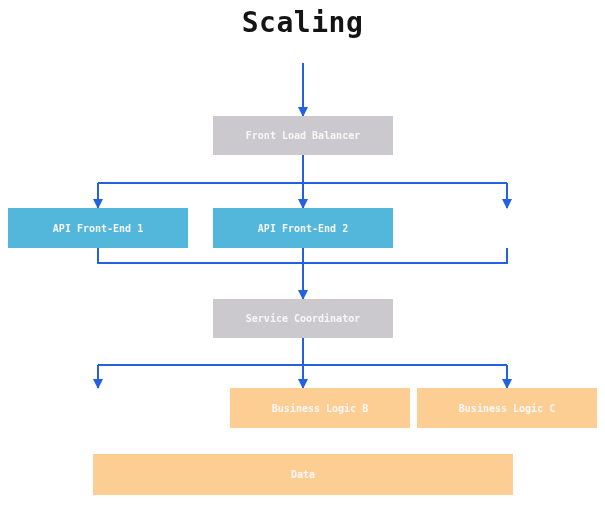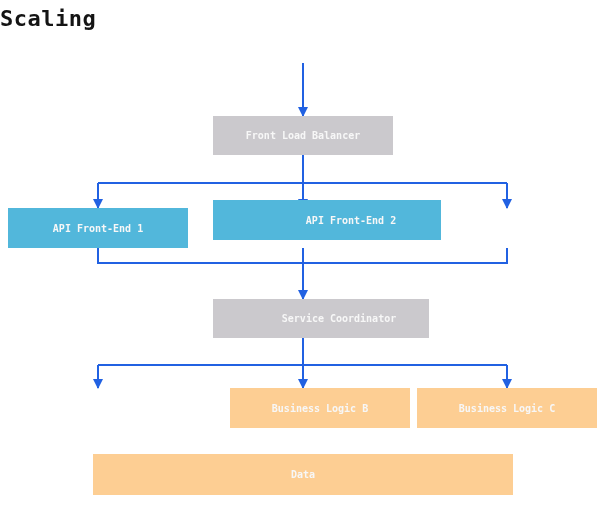--- a/index.html
+++ b/index.html
@@ -13,21 +13,22 @@
     width: 605px;
     height: 506px;
     background: var(--background, #ffffff);
     overflow: hidden;
   }
   .diagram-title {
     position: absolute;
     top: 6px;
     left: 0;
     width: 100%;
-    font-size: 22px;
+    text-align: center;
+    font-size: 28px;
     font-weight: bold;
     color: var(--title_text, #141414);
     letter-spacing: 0.5px;
   }
   svg.edges {
     position: absolute;
     top: 0;
     left: 0;
     width: 605px;
     height: 506px;
@@ -82,24 +83,24 @@
     <path class="edge" d="M303,248 V299" marker-end="url(#arrowhead)"></path>
     <path class="edge" d="M303,338 V388" marker-end="url(#arrowhead)"></path>
     <path class="edge" d="M98,365 V388" marker-end="url(#arrowhead)"></path>
     <path class="edge" d="M507,365 V388" marker-end="url(#arrowhead)"></path>
   </svg>
 
   <div class="node gray" style="left:213px; top:116px; width:180px; height:39px;">Front Load Balancer</div>
 
   <div class="node blue" style="left:8px; top:208px; width:180px; height:40px;">API Front-End 1</div>
 
-  <div class="node blue" style="left:213px; top:200px; width:180px; height:40px;padding-left:48px;">API Front-End 2</div>
+  <div class="node blue" style="left:213px; top:208px; width:180px; height:40px;">API Front-End 2</div>
 
 
-  <div class="node gray" style="left:213px; top:299px; width:180px; height:39px;padding-left:36px;">Service Coordinator</div>
+  <div class="node gray" style="left:213px; top:299px; width:180px; height:39px;">Service Coordinator</div>
 
 
   <div class="node orange" style="left:230px; top:388px; width:180px; height:40px;">Business Logic B</div>
 
   <div class="node orange" style="left:417px; top:388px; width:180px; height:40px;">Business Logic C</div>
 
   <div class="node orange" style="left:93px; top:454px; width:420px; height:41px;">Data</div>
 
 </div>
 

